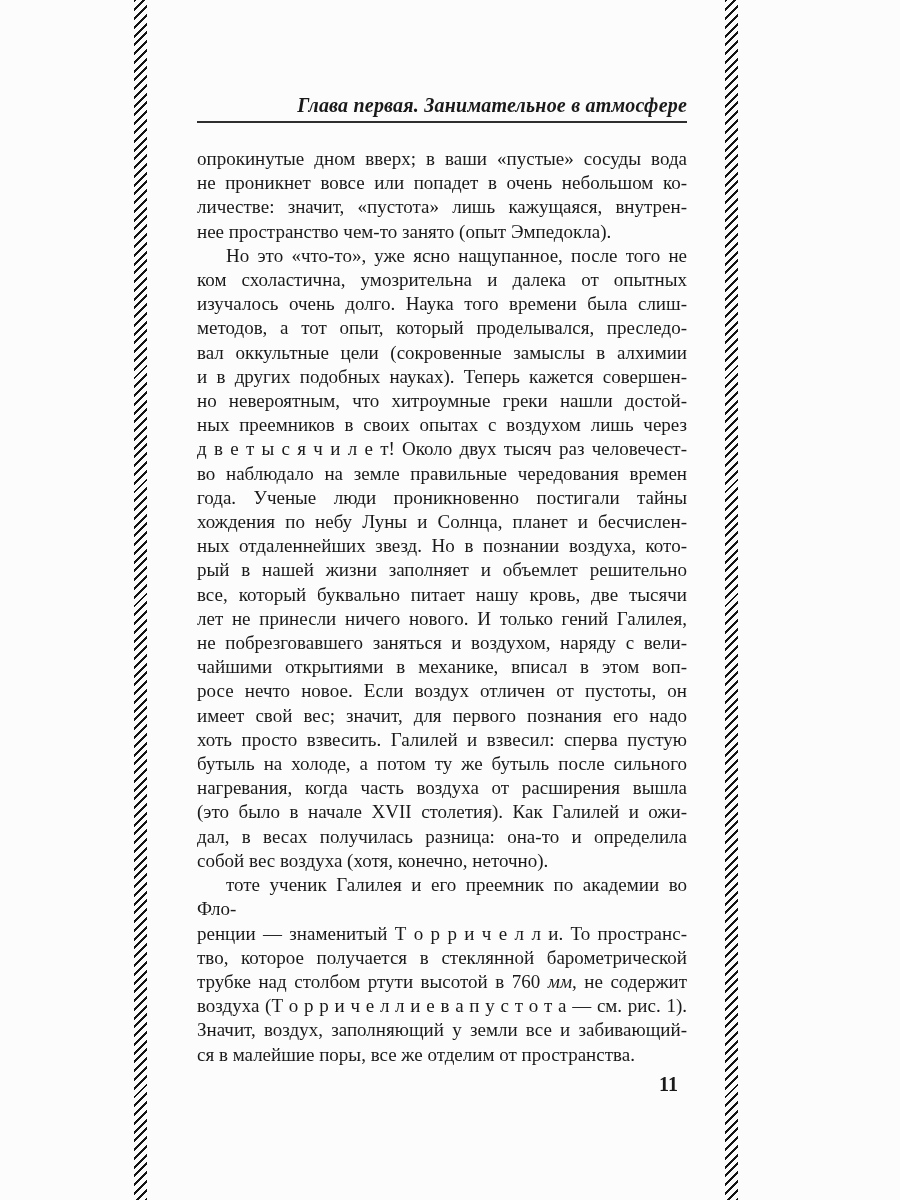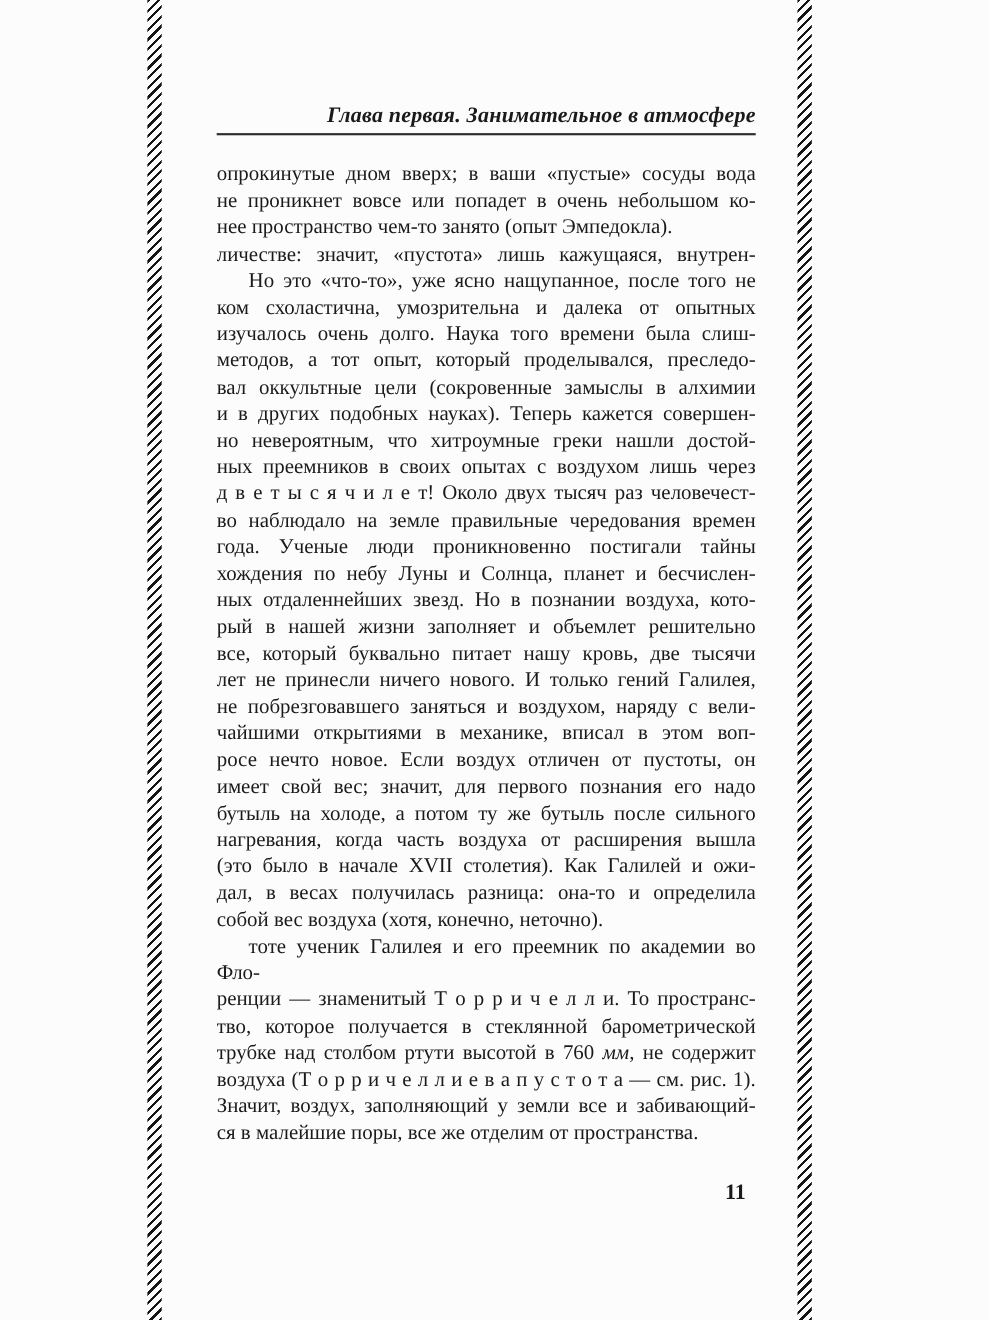--- a/index.html
+++ b/index.html
@@ -107,22 +107,22 @@
 
     <div class="running-head">
       <div class="running-head-title">Глава первая. Занимательное в атмосфере</div>
       <div class="rule"></div>
     </div>
 
     <div class="body-text">
         <div class="para">
           <div class="line"><span>опрокинутые дном вверх; в ваши «пустые» сосуды вода</span></div>
           <div class="line"><span>не проникнет вовсе или попадет в очень небольшом ко-</span></div>
+          <div class="line"><span>личестве: значит, «пустота» лишь кажущаяся, внутрен-</span></div>
           <div class="line para-end"><span>нее пространство чем-то занято (опыт Эмпедокла).</span></div>
-          <div class="line"><span>личестве: значит, «пустота» лишь кажущаяся, внутрен-</span></div>
         </div>
         <div class="para indented">
           <div class="line"><span>Но это «что-то», уже ясно нащупанное, после того не</span></div>
           <div class="line"><span>ком схоластична, умозрительна и далека от опытных</span></div>
           <div class="line"><span>изучалось очень долго. Наука того времени была слиш-</span></div>
           <div class="line"><span>методов, а тот опыт, который проделывался, преследо-</span></div>
           <div class="line"><span>вал оккультные цели (сокровенные замыслы в алхимии</span></div>
           <div class="line"><span>и в других подобных науках). Теперь кажется совершен-</span></div>
           <div class="line"><span>но невероятным, что хитроумные греки нашли достой-</span></div>
           <div class="line"><span>ных преемников в своих опытах с воздухом лишь через</span></div>
@@ -131,20 +131,21 @@
           <div class="line"><span>года. Ученые люди проникновенно постигали тайны</span></div>
           <div class="line"><span>хождения по небу Луны и Солнца, планет и бесчислен-</span></div>
           <div class="line"><span>ных отдаленнейших звезд. Но в познании воздуха, кото-</span></div>
           <div class="line"><span>рый в нашей жизни заполняет и объемлет решительно</span></div>
           <div class="line"><span>все, который буквально питает нашу кровь, две тысячи</span></div>
           <div class="line"><span>лет не принесли ничего нового. И только гений Галилея,</span></div>
           <div class="line"><span>не побрезговавшего заняться и воздухом, наряду с вели-</span></div>
           <div class="line"><span>чайшими открытиями в механике, вписал в этом воп-</span></div>
           <div class="line"><span>росе нечто новое. Если воздух отличен от пустоты, он</span></div>
           <div class="line"><span>имеет свой вес; значит, для первого познания его надо</span></div>
+          <div class="line"><span>хоть просто взвесить. Галилей и взвесил: сперва пустую</span></div>
           <div class="line"><span>бутыль на холоде, а потом ту же бутыль после сильного</span></div>
           <div class="line"><span>нагревания, когда часть воздуха от расширения вышла</span></div>
           <div class="line"><span>(это было в начале XVII столетия). Как Галилей и ожи-</span></div>
           <div class="line"><span>дал, в весах получилась разница: она-то и определила</span></div>
           <div class="line para-end"><span>собой вес воздуха (хотя, конечно, неточно).</span></div>
         </div>
         <div class="para indented">
           <div class="line"><span>тоте ученик Галилея и его преемник по академии во Фло-</span></div>
           <div class="line"><span>ренции — знаменитый Т о р р и ч е л л и. То пространс-</span></div>
           <div class="line"><span>тво, которое получается в стеклянной барометрической</span></div>

